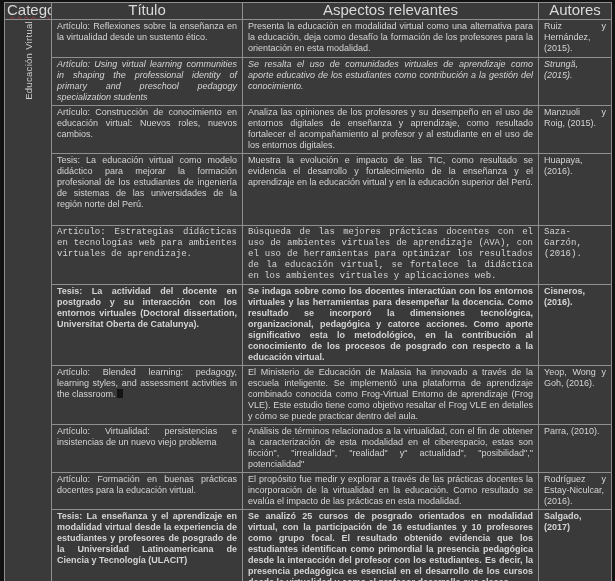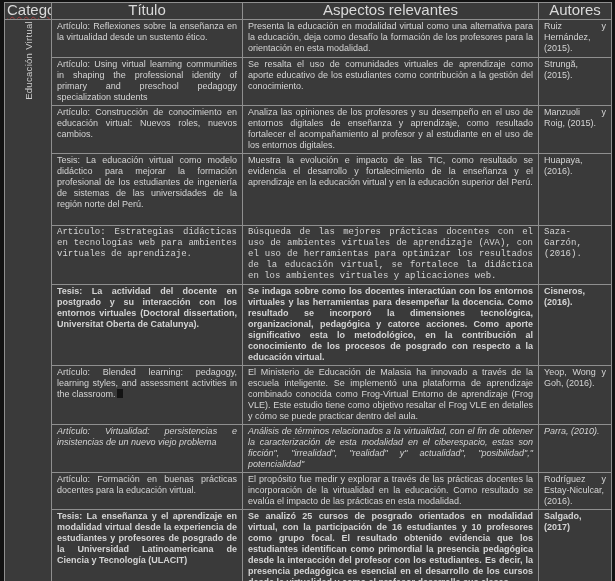--- a/index.html
+++ b/index.html
@@ -87,21 +87,21 @@
   <tbody id="table-body">
 
   <tr style="height: 38px;">
         <td class="cell-cat" rowspan="11">
           <div class="vertical-label">Educación Virtual</div>
         </td>
         <td class="cell-titulo">Artículo: Reflexiones sobre la enseñanza en la virtualidad desde un sustento ético.</td>
         <td class="cell-aspectos">Presenta la educación en modalidad virtual como una alternativa para la educación, deja como desafío la formación de los profesores para la orientación en esta modalidad.</td>
         <td class="cell-autores">Ruiz y Hernández, (2015).</td>
       </tr>
-      <tr style="height: 46px;">
+      <tr style="height: 46px; font-style: italic;">
         <td class="cell-titulo">Artículo: Using virtual learning communities in shaping the professional identity of primary and preschool pedagogy specialization students</td>
         <td class="cell-aspectos">Se resalta el uso de comunidades virtuales de aprendizaje como aporte educativo de los estudiantes como contribución a la gestión del conocimiento.</td>
         <td class="cell-autores">Strungă, (2015).</td>
       </tr>
       <tr style="height: 34px; margin-left: 19px;">
         <td class="cell-titulo">Artículo: Construcción de conocimiento en educación virtual: Nuevos roles, nuevos cambios.</td>
         <td class="cell-aspectos">Analiza las opiniones de los profesores y su desempeño en el uso de entornos digitales de enseñanza y aprendizaje, como resultado fortalecer el acompañamiento al profesor y al estudiante en el uso de los entornos digitales.</td>
         <td class="cell-autores">Manzuoli y Roig, (2015).</td>
       </tr>
       <tr style="height: 72px;">
@@ -117,21 +117,21 @@
       <tr style="height: 65px; font-weight: bold;">
         <td class="cell-titulo">Tesis: La actividad del docente en postgrado y su interacción con los entornos virtuales (Doctoral dissertation, Universitat Oberta de Catalunya).</td>
         <td class="cell-aspectos">Se indaga sobre como los docentes interactúan con los entornos virtuales y las herramientas para desempeñar la docencia. Como resultado se incorporó la dimensiones tecnológica, organizacional, pedagógica y catorce acciones. Como aporte significativo esta lo metodológico, en la contribución al conocimiento de los procesos de posgrado con respecto a la educación virtual.</td>
         <td class="cell-autores">Cisneros, (2016).</td>
       </tr>
       <tr style="height: 52px;">
         <td class="cell-titulo">Artículo: Blended learning: pedagogy, learning styles, and assessment activities in the classroom.<span class="text-cursor"></span></td>
         <td class="cell-aspectos">El Ministerio de Educación de Malasia ha innovado a través de la escuela inteligente. Se implementó una plataforma de aprendizaje combinado conocida como Frog-Virtual Entorno de aprendizaje (Frog VLE). Este estudio tiene como objetivo resaltar el Frog VLE en detalles y cómo se puede practicar dentro del aula.</td>
         <td class="cell-autores">Yeop, Wong y Goh, (2016).</td>
       </tr>
-      <tr style="height: 34px; font-style: italic;">
+      <tr style="height: 34px;">
         <td class="cell-titulo">Artículo: Virtualidad: persistencias e insistencias de un nuevo viejo problema</td>
         <td class="cell-aspectos">Análisis de términos relacionados a la virtualidad, con el fin de obtener la caracterización de esta modalidad en el ciberespacio, estas son ficción", "irrealidad", "realidad" y" actualidad", "posibilidad"," potencialidad"</td>
         <td class="cell-autores">Parra, (2010).</td>
       </tr>
       <tr style="height: 36px;">
         <td class="cell-titulo">Artículo: Formación en buenas prácticas docentes para la educación virtual.</td>
         <td class="cell-aspectos">El propósito fue medir y explorar a través de las prácticas docentes la incorporación de la virtualidad en la educación. Como resultado se evalúa el impacto de las prácticas en esta modalidad.</td>
         <td class="cell-autores">Rodríguez y Estay-Niculcar, (2016).</td>
       </tr>
       <tr style="height: 68px; font-weight: bold;">

